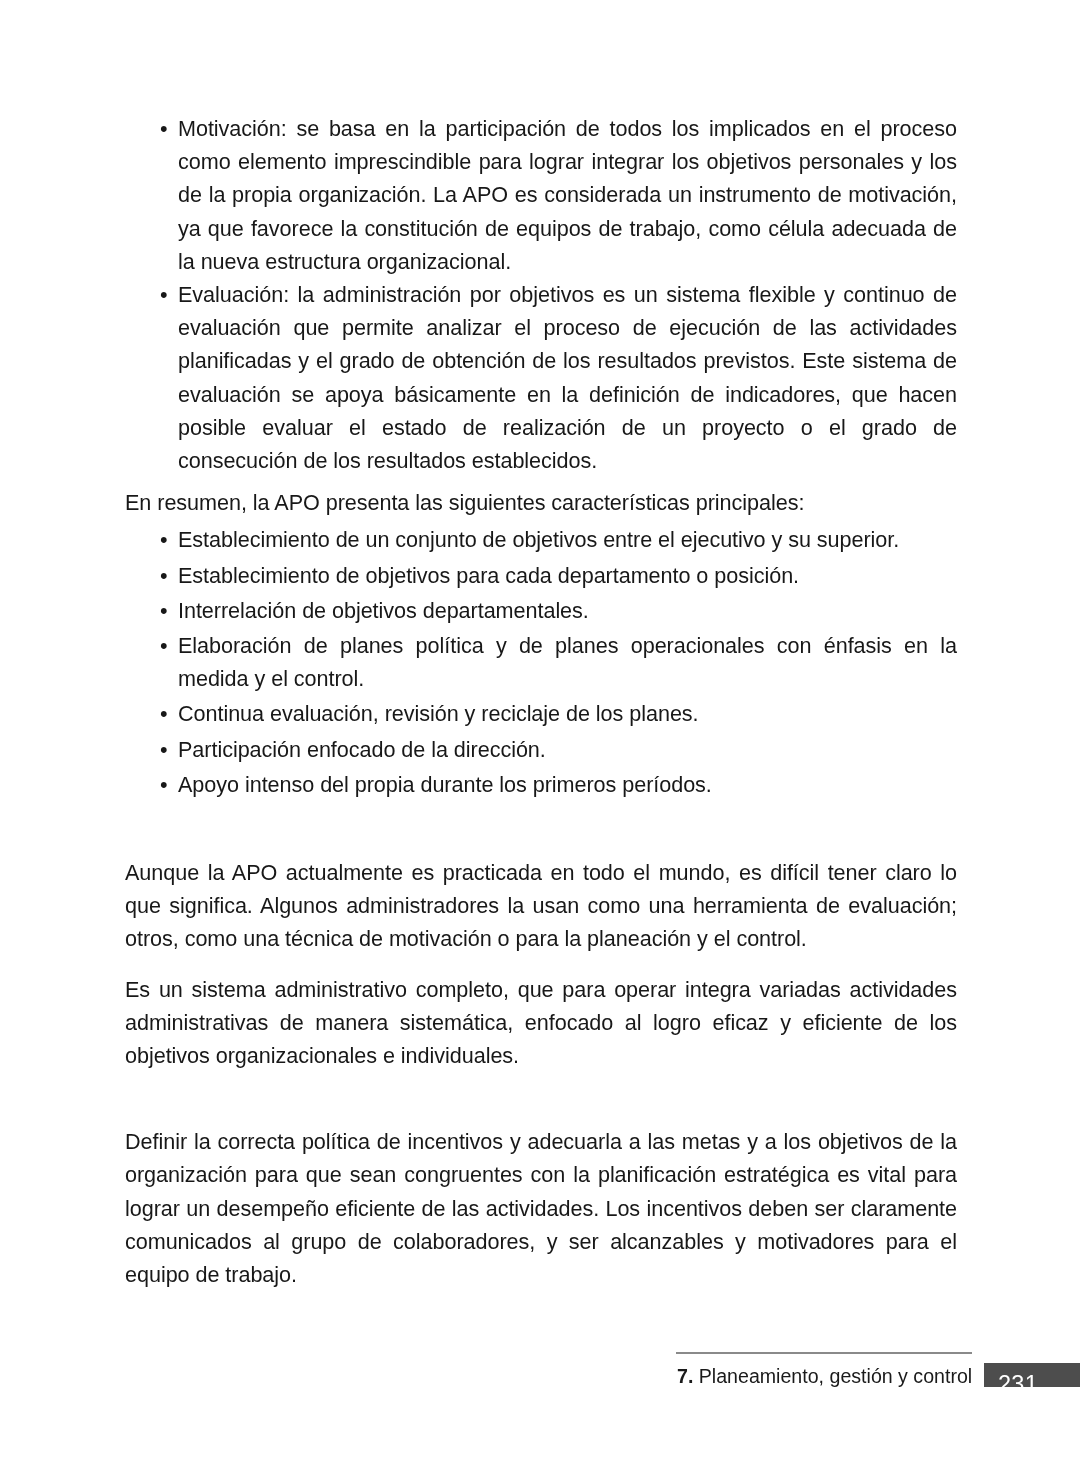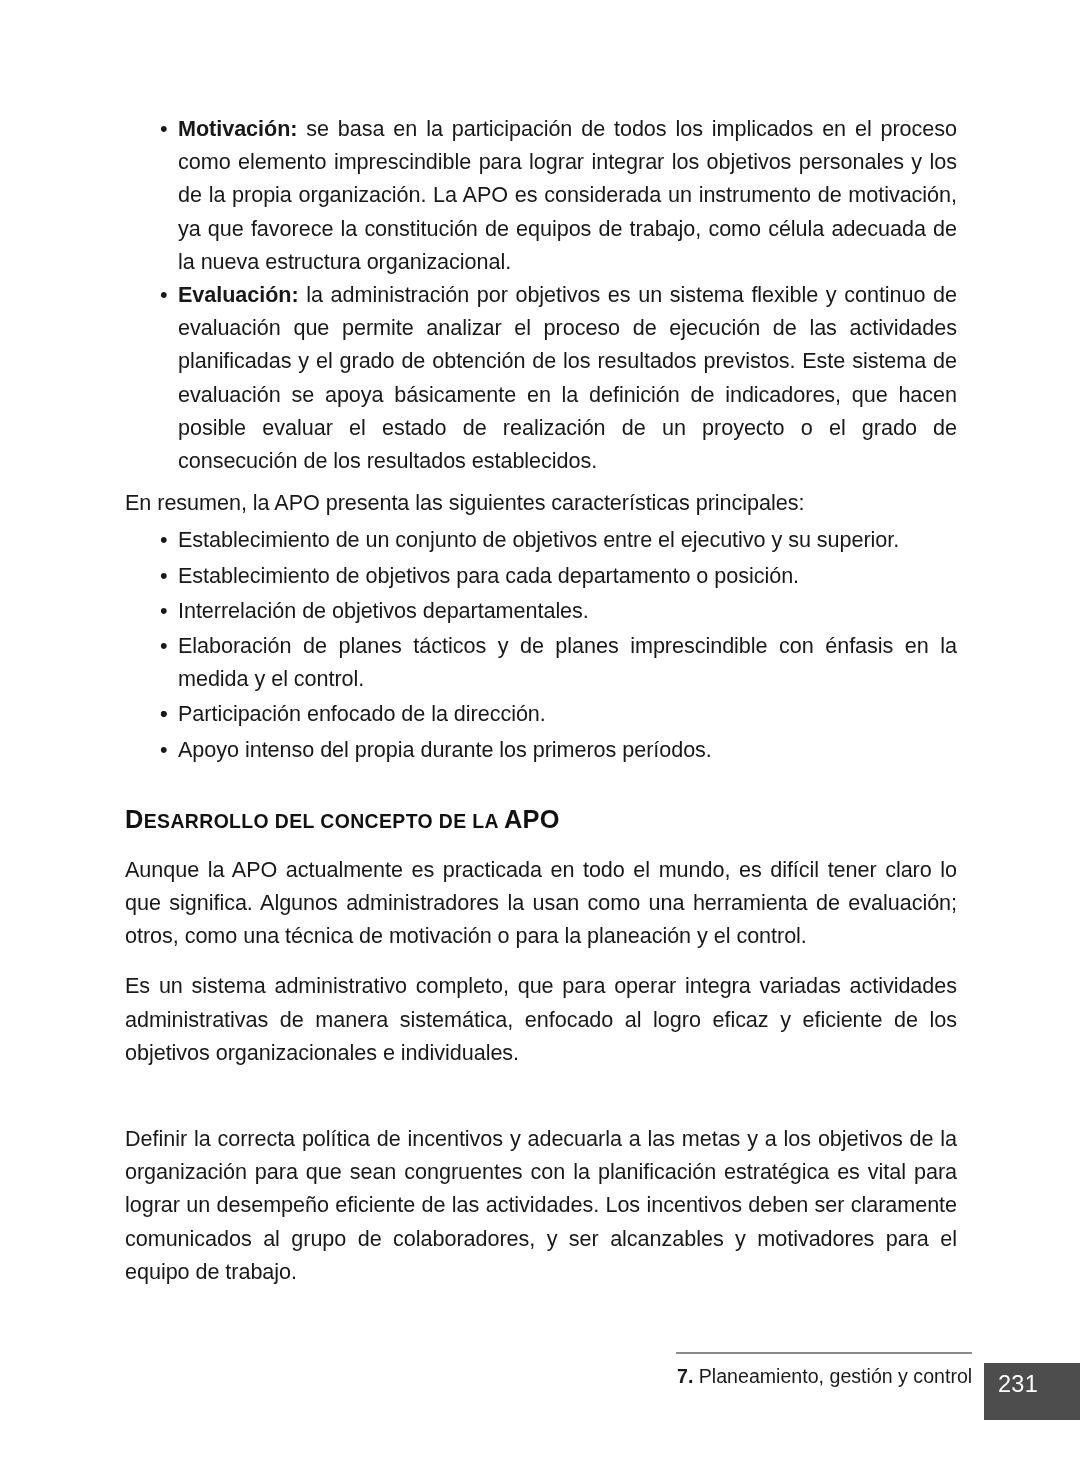--- a/index.html
+++ b/index.html
@@ -78,21 +78,21 @@
   }
   ul.lvl2 > li .bullet {
     position: absolute;
     left: 0;
     top: 0;
     line-height: 33.2px;
     font-size: 21.6px;
   }
 
   li b, .lead {
-    font-weight: bold;
+    font-weight: normal;
   }
 
   .gap-sm { height: 9px; }
   .gap-md { height: 17px; }
   .gap-xl { height: 36px; }
 
   
   .heading {
     font-weight: bold;
     color: #111111;
@@ -134,21 +134,21 @@
     line-height: 26px;
     color: #1a1a1a;
     white-space: nowrap;
   }
   .footer-text b { font-weight: bold; }
   .page-num-box {
     position: absolute;
     left: 308px;
     top: 11px;
     width: 96px;
-    height: 57px;
+    height: 24px;
     background: #4d4d4d;
     text-align: center;
   }
   .page-num-box .num {
     position: absolute;
     left: 14px;
     top: 6px;
     font-size: 23.5px;
     line-height: 30px;
     color: #ffffff;
@@ -185,38 +185,38 @@
       <li>
         <span class="bullet">•</span>
         <span>Establecimiento de objetivos para cada departamento o posición.</span>
       </li>
       <li>
         <span class="bullet">•</span>
         <span>Interrelación de objetivos departamentales.</span>
       </li>
       <li class="just">
         <span class="bullet">•</span>
-        <span>Elaboración de planes tácticos y de planes imprescindible con énfasis en la medida y el control.</span>
-      </li>
-      <li>
-        <span class="bullet">•</span>
+        <span>Elaboración de planes política y de planes operacionales con énfasis en la medida y el control.</span>
+      </li>
+      <li>
+        <span class="bullet">•</span>
+        <span>Continua evaluación, revisión y reciclaje de los planes.</span>
       </li>
       <li>
         <span class="bullet">•</span>
         <span>Participación enfocado de la dirección.</span>
       </li>
       <li>
         <span class="bullet">•</span>
         <span>Apoyo intenso del propia durante los primeros períodos.</span>
       </li>
     </ul>
 
     <div class="gap-xl"></div>
 
-    <div class="heading"><span class="cap">D</span><span>ESARROLLO DEL CONCEPTO DE LA </span><span class="big">APO</span></div>
 
     <div class="gap-md"></div>
 
     <p>Aunque la APO actualmente es practicada en todo el mundo, es difícil tener claro lo que significa. Algunos administradores la usan como una herramienta de evaluación; otros, como una técnica de motivación o para la planeación y el control.</p>
 
     <div class="gap-md"></div>
 
     <p>Es un sistema administrativo completo, que para operar integra variadas actividades administrativas de manera sistemática, enfocado al logro eficaz y eficiente de los objetivos organizacionales e individuales.</p>
 
     <div class="gap-xl"></div>

